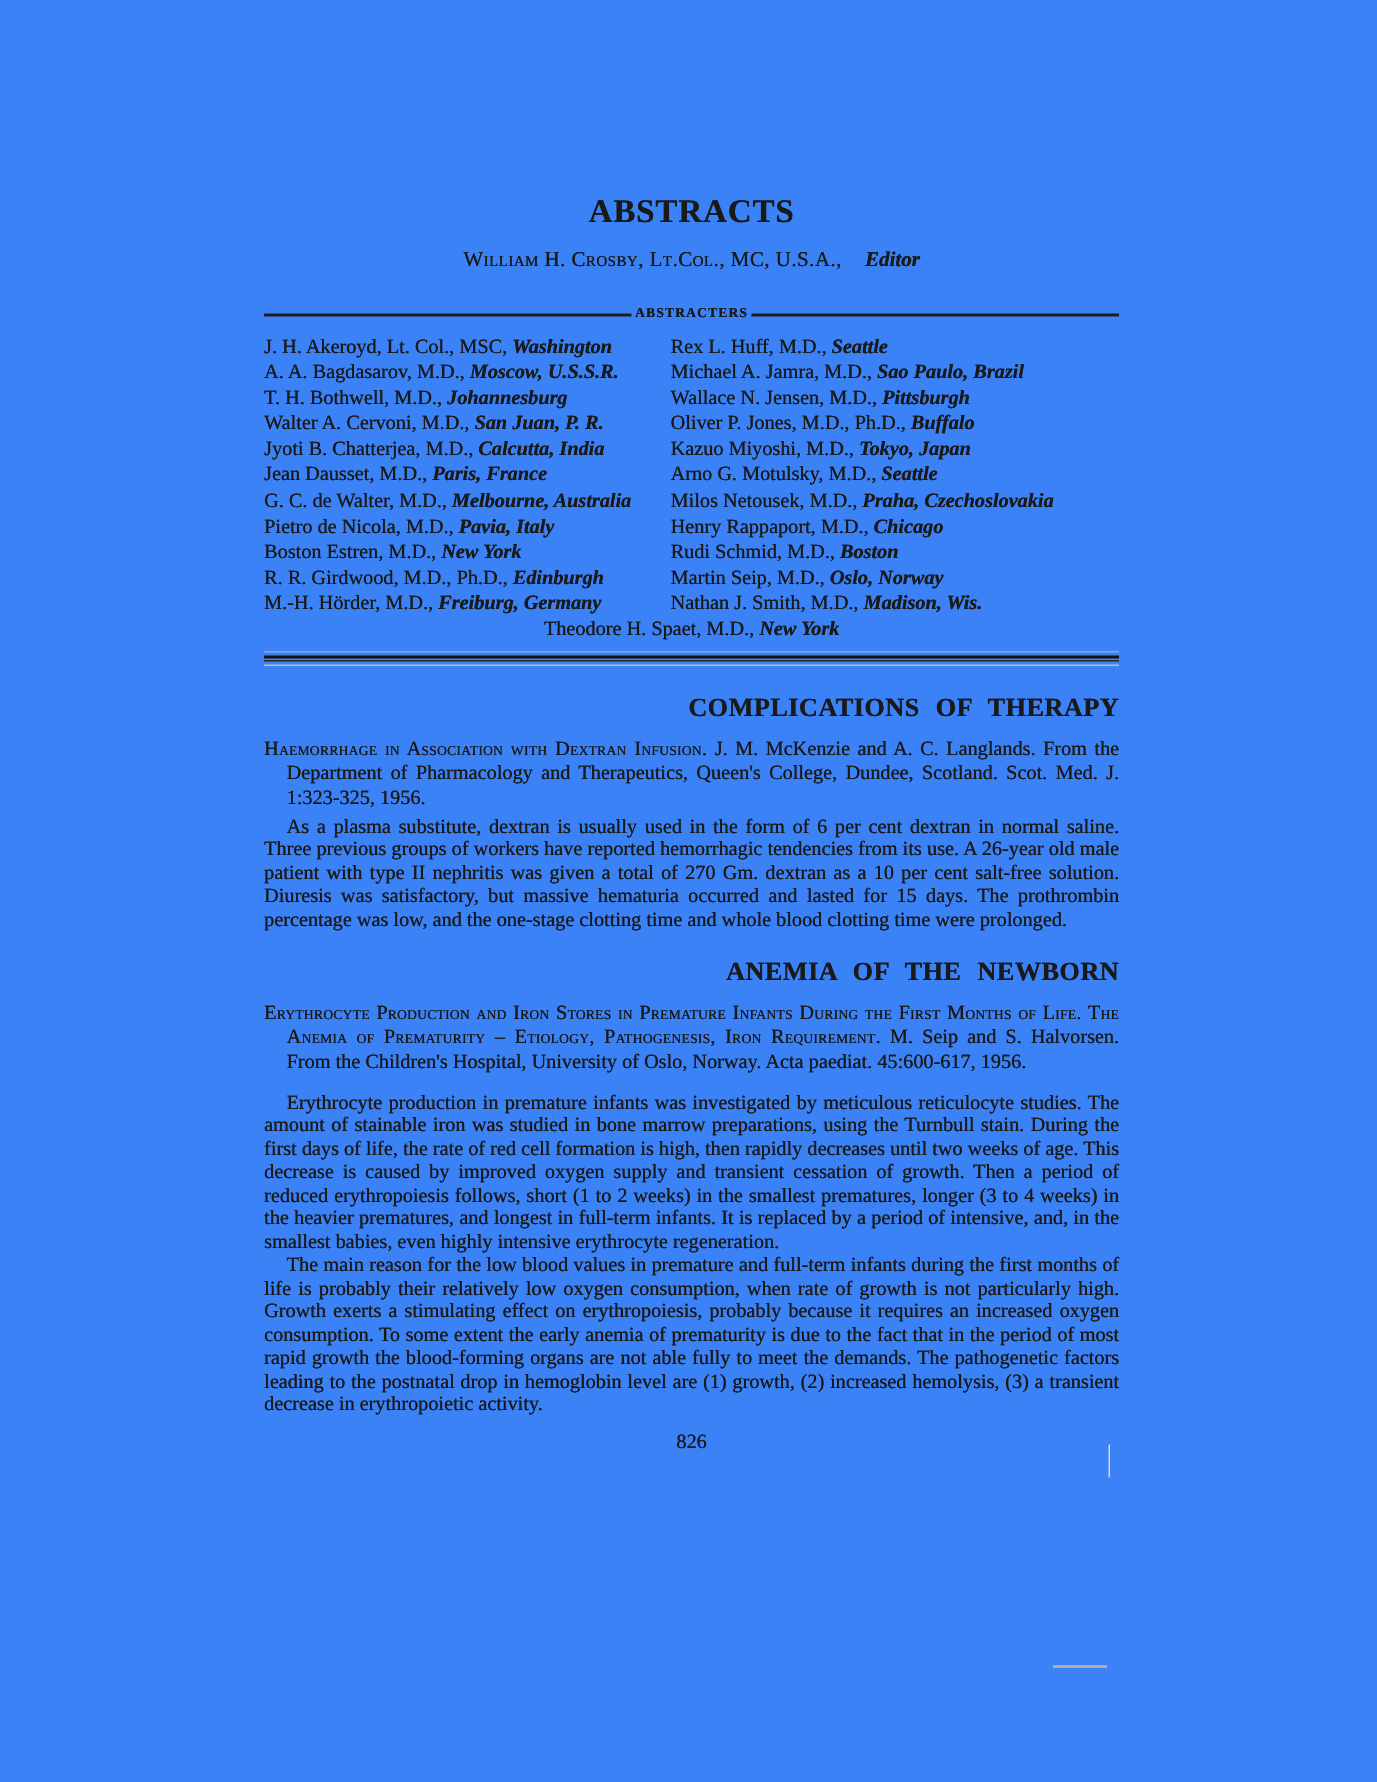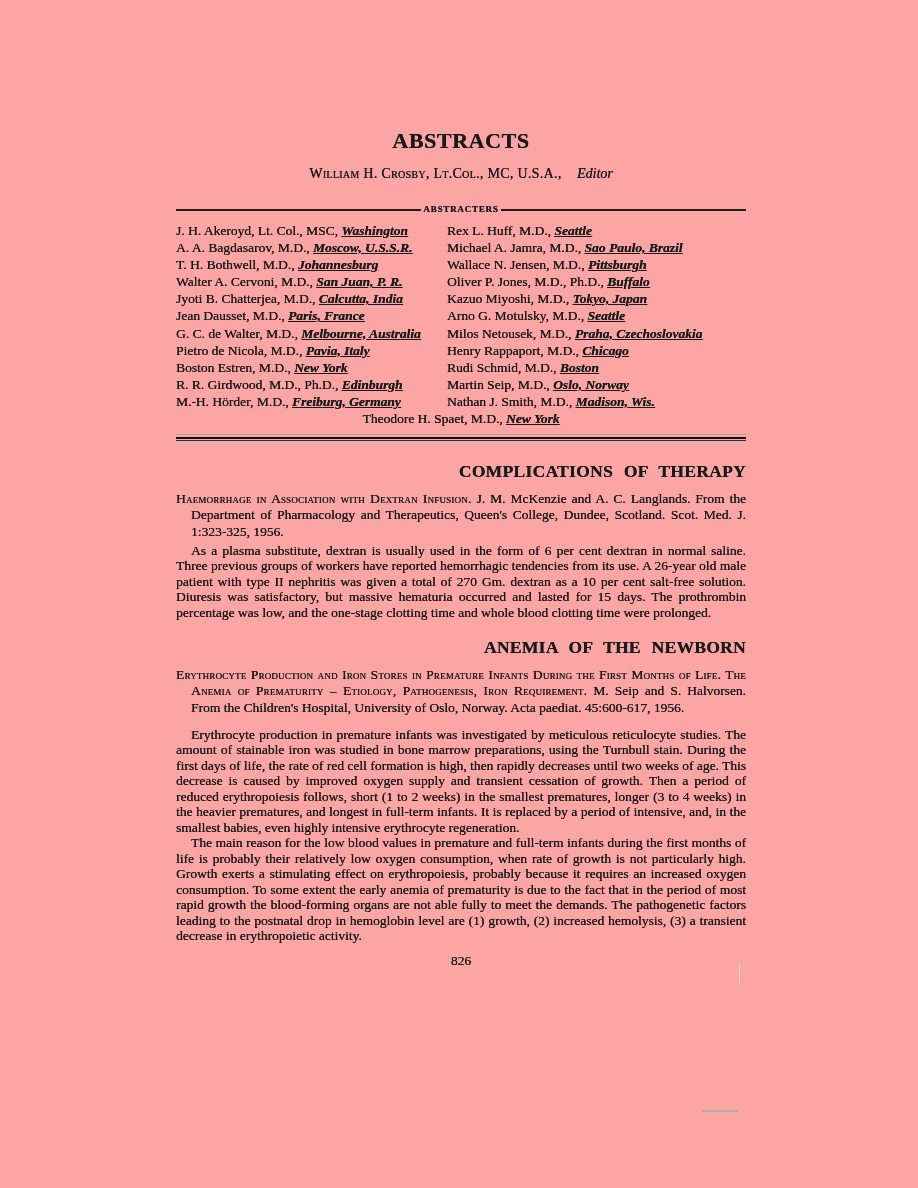--- a/index.html
+++ b/index.html
@@ -1,47 +1,47 @@
 <!DOCTYPE html>
 <html><head>
 <meta charset="utf-8">
 <style>
   html, body { margin: 0; padding: 0; background: #ffffff; }
   .page {
     position: relative;
     width: 918px; height: 1188px;
-    background: #fca5a5;
+    background: #3b82f6;
     color: #1a1a1a;
     font-family: "Liberation Serif", "DejaVu Serif", serif;
     overflow: hidden;
     text-shadow: 0.2px 0 0 currentColor;
   }
   .content { position: absolute; left: 176px; top: 0; width: 570px; }
 
   .title {
     margin: 128px 0 0 0;
     text-align: center;
     font-size: 22px; font-weight: bold; letter-spacing: 0.6px;
   }
   .editor-line { margin-top: 12px; text-align: center; font-size: 14px; }
   .editor-line .sc { font-variant: small-caps; letter-spacing: 0.3px; }
-  .editor-line .role { font-style: italic; font-weight: normal; margin-left: 12px; }
+  .editor-line .role { font-style: italic; font-weight: bold; margin-left: 12px; }
 
   .divider { margin-top: 23px; display: flex; align-items: center; }
   .divider .rule { flex: 1; height: 0; border-top: 2px solid #1d1d1d; }
   .divider-label {
     font-size: 9px; font-weight: bold; letter-spacing: 0.8px;
     padding: 0 2px; line-height: 1; transform: translateY(-0.5px);
   }
 
   .roster { margin-top: 8px; display: flex; font-size: 13.5px; line-height: 17.1px; }
   .roster .col-left { width: 271px; flex: none; }
   .roster .col-right { flex: 1; }
   .row { white-space: nowrap; }
-  .loc { font-style: italic; font-weight: 600; text-decoration: underline; }
+  .loc { font-style: italic; font-weight: 600; }
   .roster-center { text-align: center; font-size: 13.5px; line-height: 17.1px; }
 
   .triple-rule { margin-top: 7px; }
   .triple-rule .r1 { height: 1px; background: #a3a3a3; }
   .triple-rule .r2 { height: 2px; background: #121212; margin-top: 2px; }
   .triple-rule .r3 { height: 1px; background: #2b2b2b; margin-top: 1px; }
   .triple-rule .r4 { height: 1px; background: #bdbdbd; margin-top: 2px; }
 
   .section-heading {
     margin: 17px 0 0 0;

